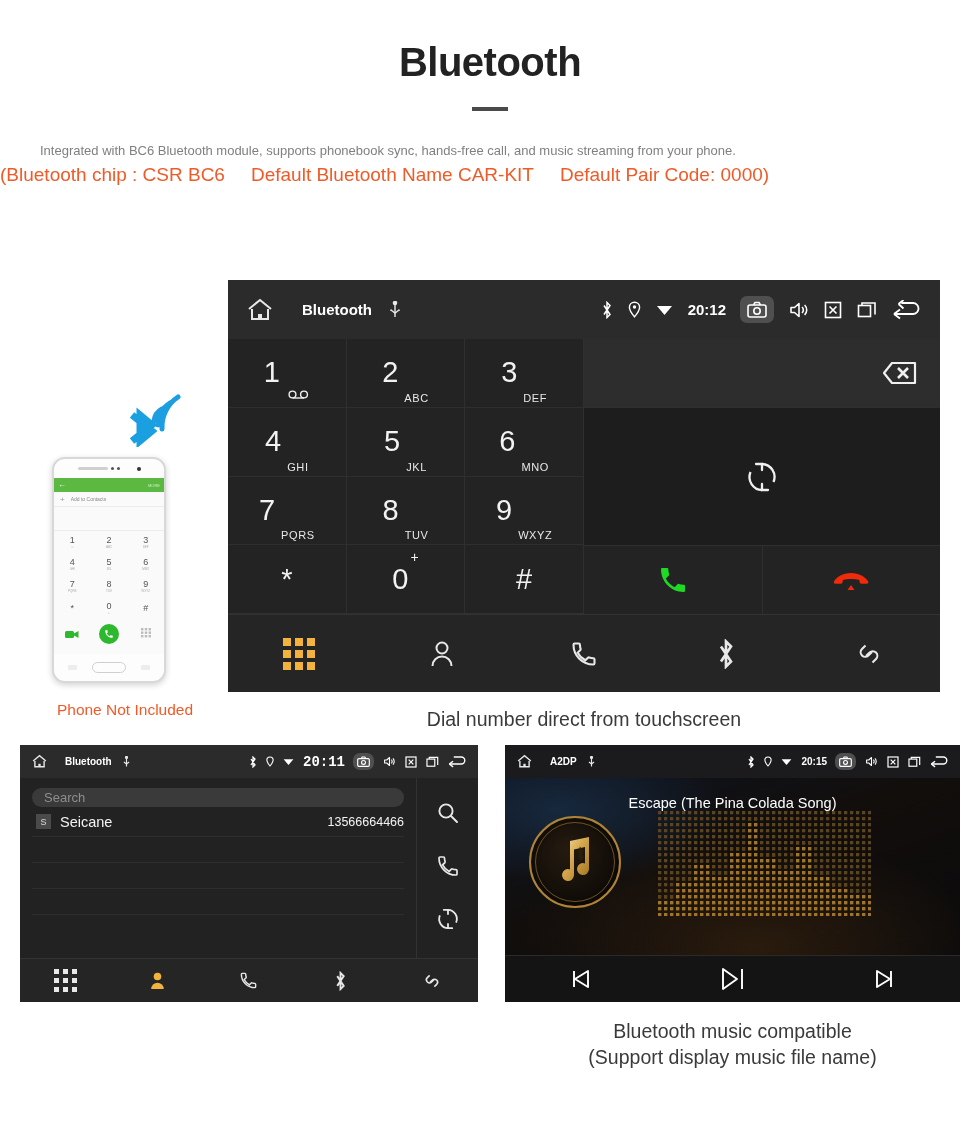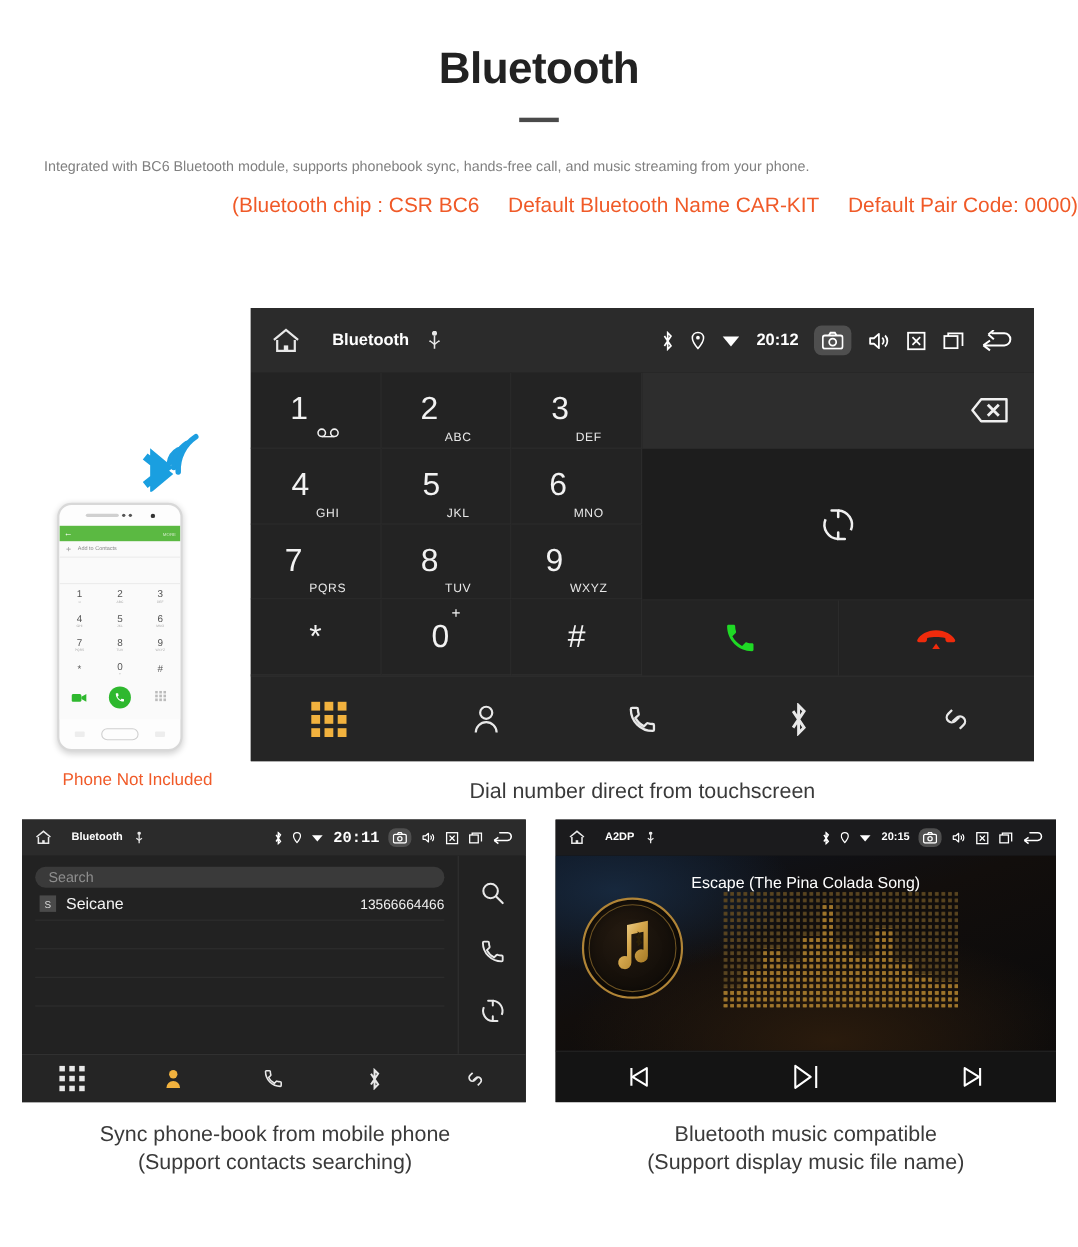--- a/index.html
+++ b/index.html
@@ -25,22 +25,22 @@
     margin: 22px auto 0;
   }
   .subtitle {
     margin-top: 26px;
     font-size: 13px;
     line-height: 27px;
     color: #808080;
     padding: 0 40px;
   }
   .specline {
-    margin-top: 13px;
-    text-align: right;
+    margin-top: 0;
+    text-align: left;
     font-size: 19px;
     color: #f05a28;
     white-space: nowrap;
   }
   .specline span { display: inline-block; }
   .spec-gap { width: 26px; }
 
   
   .statusbar {
     background: #2b2b2b;
@@ -713,24 +713,20 @@
       </div>
       <div class="tab">
         <svg width="20" height="20" viewBox="0 0 30 30" fill="none" stroke="#e8e8e8" stroke-width="2.3">
             <path d="M11.5 6.5 L8 10 a4.5 4.5 0 0 0 6.4 6.4 L18 13"></path>
             <path d="M18.5 23.5 L22 20 a4.5 4.5 0 0 0 -6.4 -6.4 L12 17"></path>
           </svg>
       </div>
     </div>
   </div>
 
-  <div class="cap cap-left">
-    <div>Sync phone-book from mobile phone</div>
-    <div>(Support contacts searching)</div>
-  </div>
 
   <div class="music">
     <div class="statusbar">
       <div class="sb-left">
         <div class="sb-ico">
           <svg width="17" height="15" viewBox="0 0 28 26" fill="none" stroke="#e8e8e8" stroke-width="2.4">
               <path d="M3 12 L14 3 L25 12"></path>
               <path d="M6 12 V22 H22 V12"></path>
               <rect x="12" y="17" width="4" height="5" fill="#e8e8e8" stroke="none"></rect>
             </svg>

